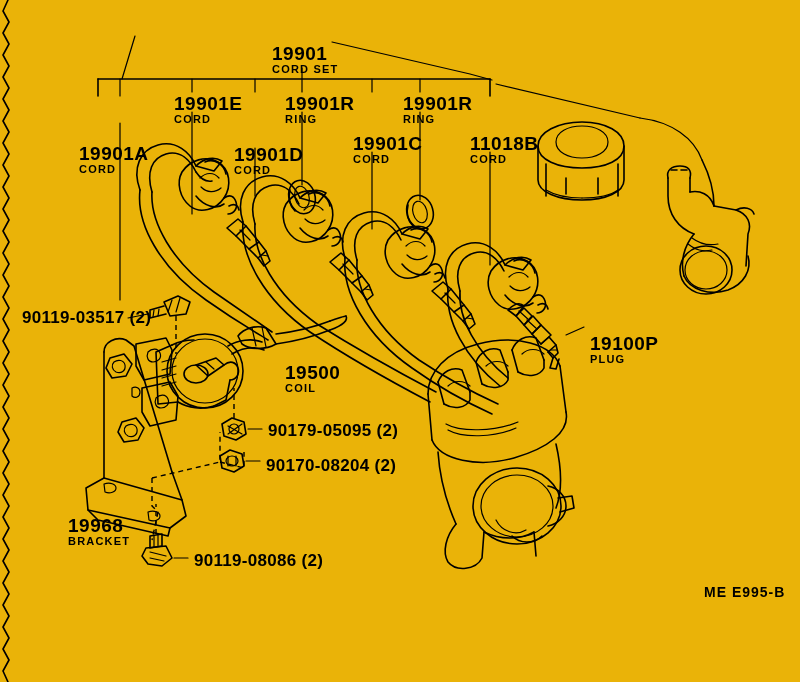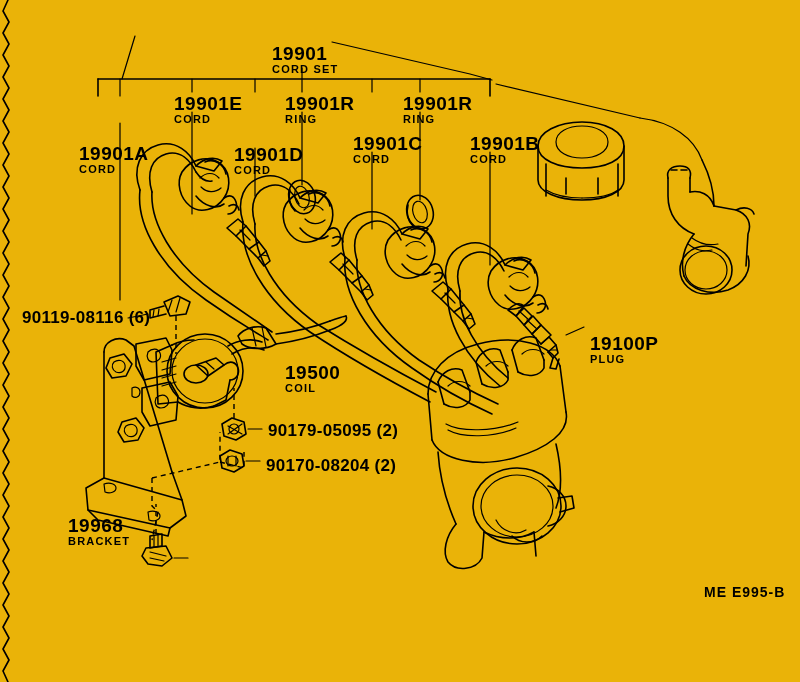--- a/index.html
+++ b/index.html
@@ -391,38 +391,39 @@
     <span class="num">19901D</span>
     <span class="sub">CORD</span>
   </div>
 
   <div class="lbl" style="left:353px;top:134px;">
     <span class="num">19901C</span>
     <span class="sub">CORD</span>
   </div>
 
   <div class="lbl" style="left:470px;top:134px;">
-    <span class="num">19901B</span>
+    <span class="num">11018B</span>
     <span class="sub">CORD</span>
   </div>
 
   <div class="lbl" style="left:590px;top:334px;">
     <span class="num">19100P</span>
     <span class="sub">PLUG</span>
   </div>
 
   <div class="lbl" style="left:285px;top:363px;">
     <span class="num">19500</span>
     <span class="sub">COIL</span>
   </div>
 
   <div class="lbl" style="left:68px;top:516px;">
     <span class="num">19968</span>
     <span class="sub">BRACKET</span>
   </div>
 
-  <div class="pn" style="left:22px;top:308px;">90119-08116 (6)</div>
+  <div class="pn" style="left:22px;top:308px;">90119-03517 (2)</div>
   <div class="pn" style="left:268px;top:421px;">90179-05095 (2)</div>
   <div class="pn" style="left:266px;top:456px;">90170-08204 (2)</div>
+  <div class="pn" style="left:194px;top:551px;">90119-08086 (2)</div>
 
   <div class="wm" style="left:704px;top:584px;">ME E995-B</div>
 
 </div>
 
 </body></html>

